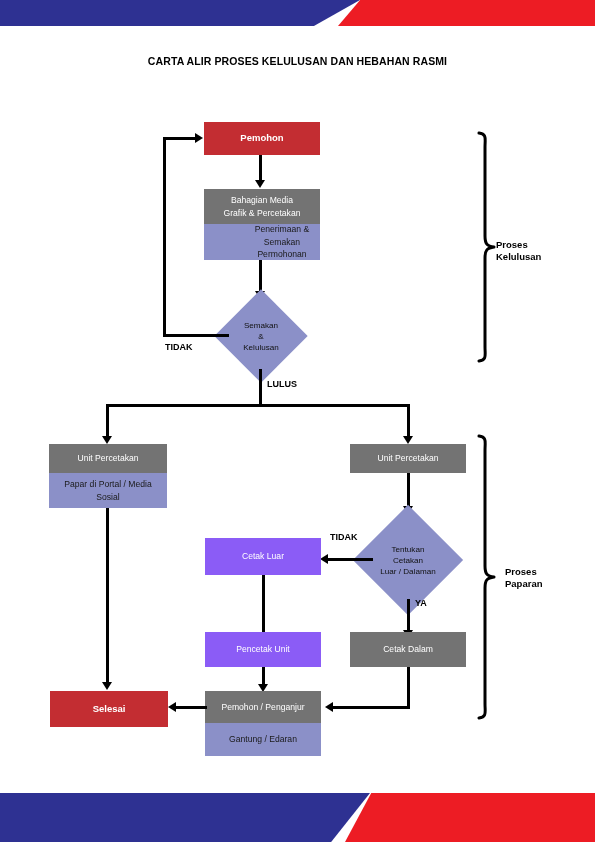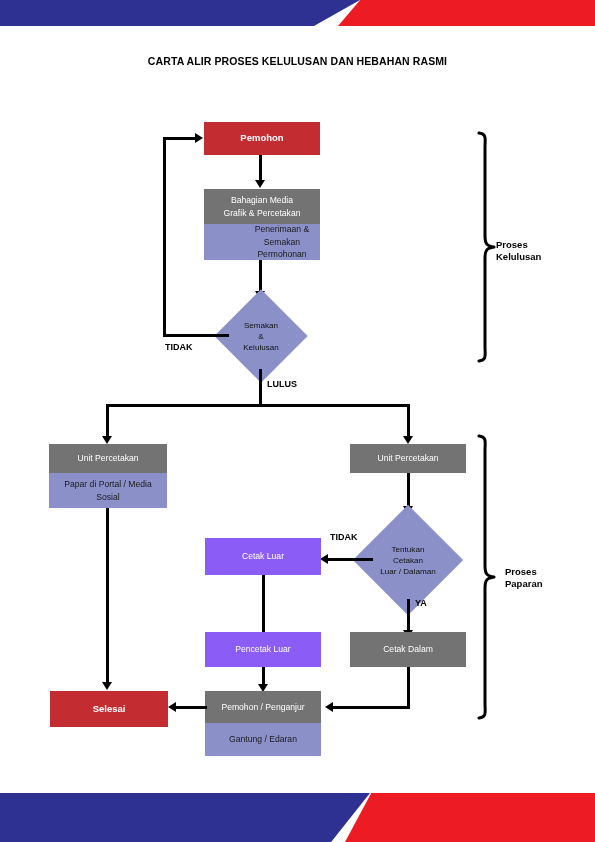--- a/index.html
+++ b/index.html
@@ -230,21 +230,21 @@
 <div class="arrow arrow-down" style="left:403px; top:630px;"></div>
 <div class="edge-label" style="left:415px; top:598px;">YA</div>
 
 <div class="node n-blue" style="left:205px; top:538px; width:116px; height:37px;">
   <span class="node-text">Cetak Luar</span>
 </div>
 
 <div class="line" style="left:262px; top:575px; width:3px; height:57px;"></div>
 
 <div class="node n-blue" style="left:205px; top:632px; width:116px; height:35px;">
-  <span class="node-text">Pencetak Luar</span>
+  <span class="node-text">Pencetak Unit</span>
 </div>
 
 <div class="line" style="left:262px; top:667px; width:3px; height:20px;"></div>
 <div class="arrow arrow-down" style="left:258px; top:684px;"></div>
 
 <div class="node n-purple" style="left:350px; top:632px; width:116px; height:35px;">
   <span class="node-text">Cetak Dalam</span>
 </div>
 
 <div class="line" style="left:407px; top:667px; width:3px; height:41px;"></div>

